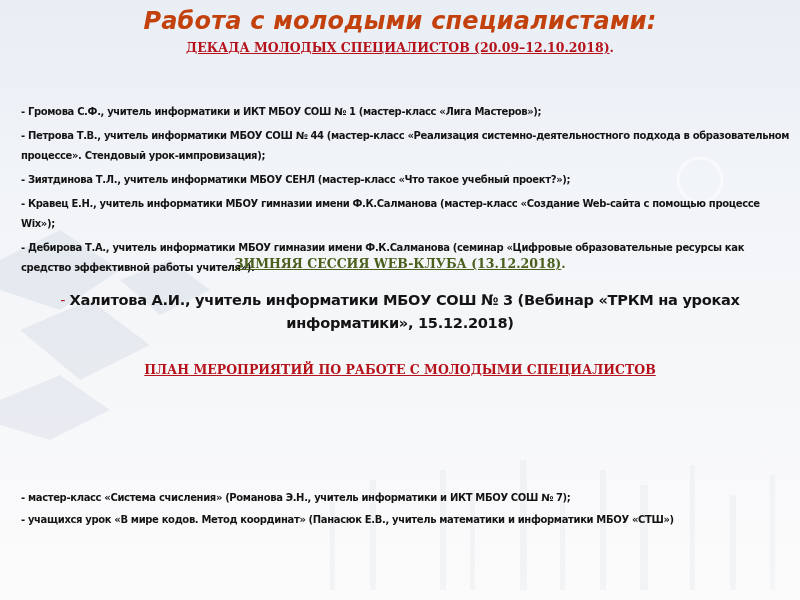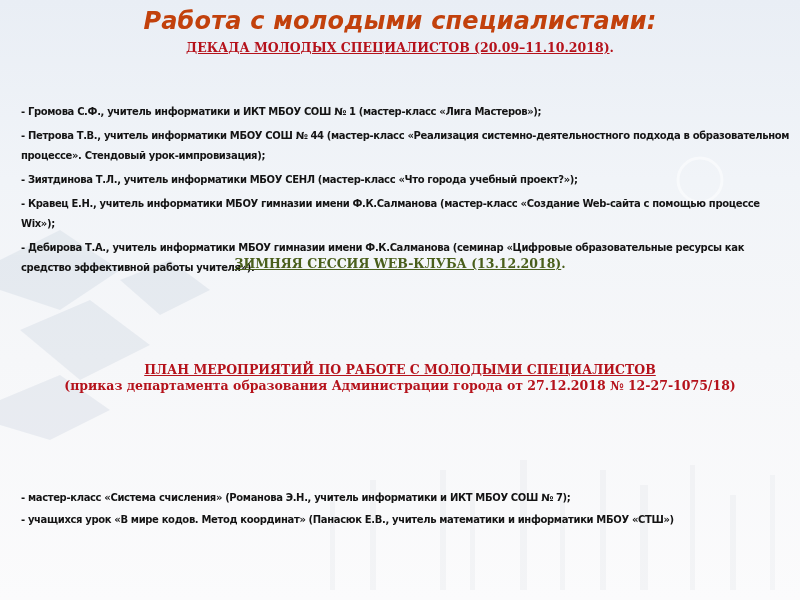--- a/index.html
+++ b/index.html
@@ -60,34 +60,36 @@
     <rect x="330" y="500" width="5" height="90"></rect>
     <rect x="370" y="480" width="6" height="110"></rect>
   </g>
   <circle cx="700" cy="180" r="22" fill="none" stroke="#ffffff" stroke-width="3" opacity="0.5"></circle>
 </svg>
 
 <div class="slide">
   <div class="title">Работа с молодыми специалистами:</div>
 
   <div class="sec-head red" style="top:40px">
-    <span class="u">ДЕКАДА МОЛОДЫХ СПЕЦИАЛИСТОВ (20.09–11.10.2018)</span><span>.</span>
+    <span class="u">ДЕКАДА МОЛОДЫХ СПЕЦИАЛИСТОВ (20.09–12.10.2018)</span><span>.</span>
   </div>
 
   <div class="p" style="top:58px">- Громова С.Ф., учитель информатики и ИКТ МБОУ СОШ № 1 (мастер-класс «Лига Мастеров»);</div>
   <div class="p" style="top:82px">- Петрова Т.В., учитель информатики МБОУ СОШ № 44  (мастер-класс «Реализация системно-деятельностного подхода в образовательном процессе». Стендовый урок-импровизация);</div>
-  <div class="p" style="top:126px">- Зиятдинова Т.Л., учитель информатики МБОУ СЕНЛ (мастер-класс «Что города учебный проект?»);</div>
+  <div class="p" style="top:126px">- Зиятдинова Т.Л., учитель информатики МБОУ СЕНЛ (мастер-класс «Что такое учебный проект?»);</div>
   <div class="p" style="top:150px">- Кравец Е.Н., учитель информатики МБОУ гимназии имени Ф.К.Салманова (мастер-класс «Создание Web-сайта с помощью процессе Wix»);</div>
   <div class="p" style="top:194px">- Дебирова Т.А., учитель информатики МБОУ гимназии имени Ф.К.Салманова  (семинар «Цифровые образовательные ресурсы как средство эффективной работы учителя»).</div>
 
   <div class="sec-head green" style="top:256px">
     <span class="u">ЗИМНЯЯ СЕССИЯ WEB-КЛУБА (13.12.2018)</span><span>.</span>
   </div>
 
+  <div class="center-p" style="top:288px">
+    <span class="dash">- </span><span>Халитова А.И., учитель информатики МБОУ СОШ № 3 (Вебинар «ТРКМ на уроках информатики», 15.12.2018)</span>
+  </div>
 
   <div class="sec-head red" style="top:362px">
     <span class="u">ПЛАН МЕРОПРИЯТИЙ ПО РАБОТЕ С МОЛОДЫМИ СПЕЦИАЛИСТОВ</span>
   </div>
-  <div class="sec-head red" style="top:378px">(приказ департамента образования Администрации города от 27.12.2018 № 12-27-1075/18)</div>
 
   <div class="p" style="top:444px">-  мастер-класс «Система счисления» (Романова Э.Н., учитель информатики и ИКТ МБОУ СОШ № 7);</div>
   <div class="p" style="top:466px">-  учащихся урок «В мире кодов. Метод координат» (Панасюк Е.В., учитель математики и информатики МБОУ «СТШ»)</div>
 </div>
 
 </body></html>

